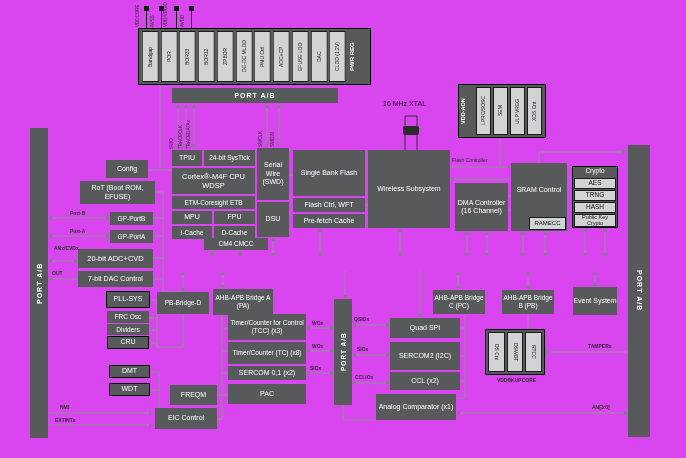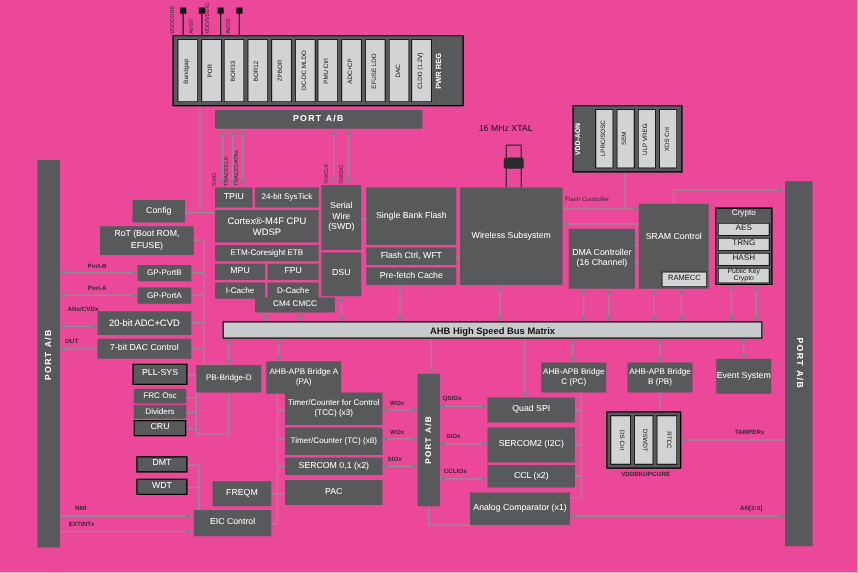--- a/index.html
+++ b/index.html
@@ -1,16 +1,16 @@
 <!DOCTYPE html>
 <html><head>
 <meta charset="utf-8">
 <style>
   html,body{margin:0;padding:0;background:#fff;}
-  #stage{position:relative;width:686px;height:458px;background:#ec4899;overflow:hidden;
+  #stage{position:relative;width:686px;height:458px;background:#d946ef;overflow:hidden;
          font-family:"Liberation Sans",sans-serif;}
   .abs{position:absolute;box-sizing:border-box;}
   .dark{background:#58595b;color:#fff;display:flex;align-items:center;justify-content:center;
         text-align:center;font-size:7px;line-height:1.2;}
   .light{background:#d1d3d4;color:#111;border:1px solid #1a1a1a;display:flex;align-items:center;
          justify-content:center;text-align:center;line-height:1.05;}
   .emph{border:1.5px solid #000;}
   .vup{writing-mode:vertical-rl;transform:rotate(180deg);}
   .vdn{writing-mode:vertical-rl;}
   .bar{background:#58595b;color:#fff;display:flex;align-items:center;justify-content:center;
@@ -166,21 +166,20 @@
   <div class="abs dark" style="left:455px;top:183px;width:53px;height:48px;">DMA Controller (16 Channel)</div>
   <div class="abs dark" style="left:511px;top:163px;width:56px;height:68px;padding-bottom:14px;">SRAM Control</div>
   <div class="abs light" style="left:529px;top:217px;width:37px;height:13px;font-size:6px;">RAMECC</div>
   <div class="abs dark" style="left:572px;top:166px;width:46px;height:62px;border:1px solid #000;"></div>
   <div class="abs" style="left:572px;top:167px;width:46px;height:11px;color:#fff;font-size:6.5px;text-align:center;">Crypto</div>
   <div class="abs light" style="left:574px;top:178px;width:42px;height:11px;font-size:6.5px;">AES</div>
   <div class="abs light" style="left:574px;top:190px;width:42px;height:11px;font-size:6.5px;">TRNG</div>
   <div class="abs light" style="left:574px;top:202px;width:42px;height:11px;font-size:6.5px;">HASH</div>
   <div class="abs light" style="left:574px;top:214px;width:42px;height:13px;font-size:5.5px;">Public Key Crypto</div>
 
-  <div class="abs bus" style="left:178px;top:257px;width:432px;height:14px;">AHB High Speed Bus Matrix</div>
 
   <div class="abs dark" style="left:106px;top:160px;width:42px;height:18px;">Config</div>
   <div class="abs dark" style="left:80px;top:181px;width:75px;height:23px;">RoT (Boot ROM, EFUSE)</div>
   <div class="abs dark" style="left:110px;top:212px;width:43px;height:13px;font-size:6.5px;">GP-PortB</div>
   <div class="abs dark" style="left:110px;top:230px;width:43px;height:13px;font-size:6.5px;">GP-PortA</div>
   <div class="abs dark" style="left:78px;top:249px;width:75px;height:19px;font-size:7.5px;">20-bit ADC+CVD</div>
   <div class="abs dark" style="left:78px;top:271px;width:75px;height:16px;">7-bit DAC Control</div>
   <div class="abs dark emph" style="left:106px;top:291px;width:44px;height:17px;">PLL-SYS</div>
   <div class="abs dark" style="left:107px;top:311px;width:42px;height:12px;font-size:6.5px;">FRC Osc</div>
   <div class="abs dark" style="left:107px;top:324px;width:42px;height:11px;font-size:6.5px;">Dividers</div>

